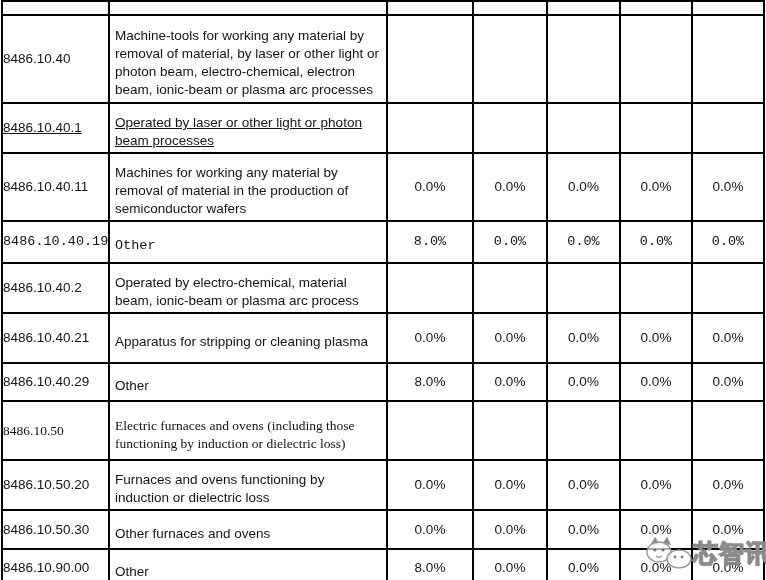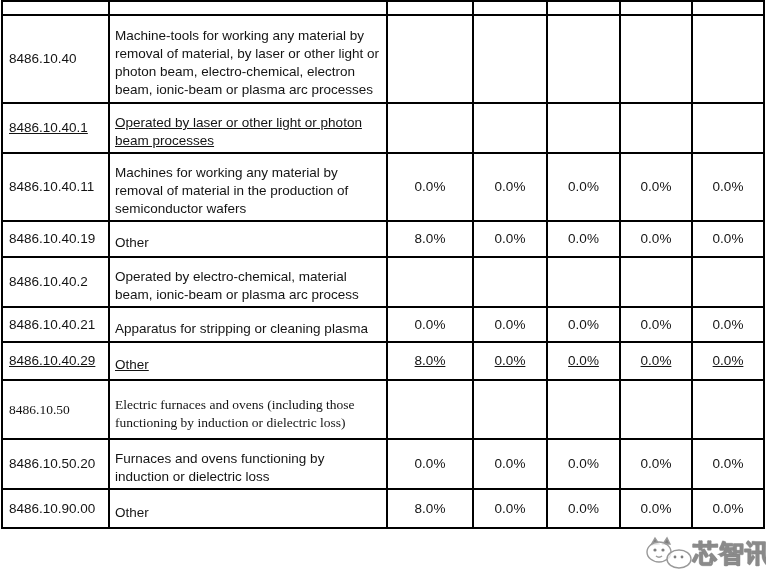--- a/index.html
+++ b/index.html
@@ -17,42 +17,42 @@
     border-collapse: collapse;
     table-layout: fixed;
   }
   table.tariff td {
     border: 2px solid #000;
     font-size: 13.5px;
     line-height: 18px;
     vertical-align: middle;
     overflow: hidden;
   }
-  td.code { padding-left: 6px; padding-right: 2px; white-space: nowrap; }
+  td.code { padding-right: 2px; white-space: nowrap; }
   td.desc { padding: 10px 4px 2px 5px; }
   td.val  { text-align: center; }
 
   
   col.c1 { width: 107px; }
   col.c2 { width: 278px; }
   col.c3 { width: 86px; }
   col.c4 { width: 74px; }
   col.c5 { width: 73px; }
   col.c6 { width: 72px; }
   col.c7 { width: 72px; }
 
   
   tbody tr:nth-child(1)  { height: 8px;  }
   tbody tr:nth-child(2)  { height: 88px; }
   tbody tr:nth-child(3)  { height: 39px; text-decoration: underline; }
   tbody tr:nth-child(4)  { height: 59px; }
-  tbody tr:nth-child(5)  { height: 36px; }
+  tbody tr:nth-child(5)  { height: 42px; font-family: Liberation Mono, monospace; }
   tbody tr:nth-child(6)  { height: 46px; }
-  tbody tr:nth-child(7)  { height: 35px; }
-  tbody tr:nth-child(8)  { height: 38px; text-decoration: underline; }
+  tbody tr:nth-child(7)  { height: 50px; }
+  tbody tr:nth-child(8)  { height: 38px; }
   tbody tr:nth-child(9)  { height: 59px; font-family: Liberation Serif, serif; }
   tbody tr:nth-child(10) { height: 38px; }
   tbody tr:nth-child(11) { height: 39px; margin-left: 40px; }
   tbody tr:nth-child(12) { height: 38px; }
   tbody tr:nth-child(13) { height: 37px; }
 
   
   .watermark {
     position: absolute;
     left: 643px; top: 532px;
@@ -168,20 +168,29 @@
     <td class="desc">Electric furnaces and ovens (including those functioning by induction or dielectric loss)</td>
     <td class="val"></td>
     <td class="val"></td>
     <td class="val"></td>
     <td class="val"></td>
     <td class="val"></td>
   </tr>
         <tr>
     <td class="code">8486.10.50.20</td>
     <td class="desc">Furnaces and ovens functioning by induction or dielectric loss</td>
+    <td class="val">0.0%</td>
+    <td class="val">0.0%</td>
+    <td class="val">0.0%</td>
+    <td class="val">0.0%</td>
+    <td class="val">0.0%</td>
+  </tr>
+        <tr>
+    <td class="code">8486.10.50.30</td>
+    <td class="desc">Other furnaces and ovens</td>
     <td class="val">0.0%</td>
     <td class="val">0.0%</td>
     <td class="val">0.0%</td>
     <td class="val">0.0%</td>
     <td class="val">0.0%</td>
   </tr>
         <tr>
     <td class="code">8486.10.90.00</td>
     <td class="desc">Other</td>
     <td class="val">8.0%</td>

